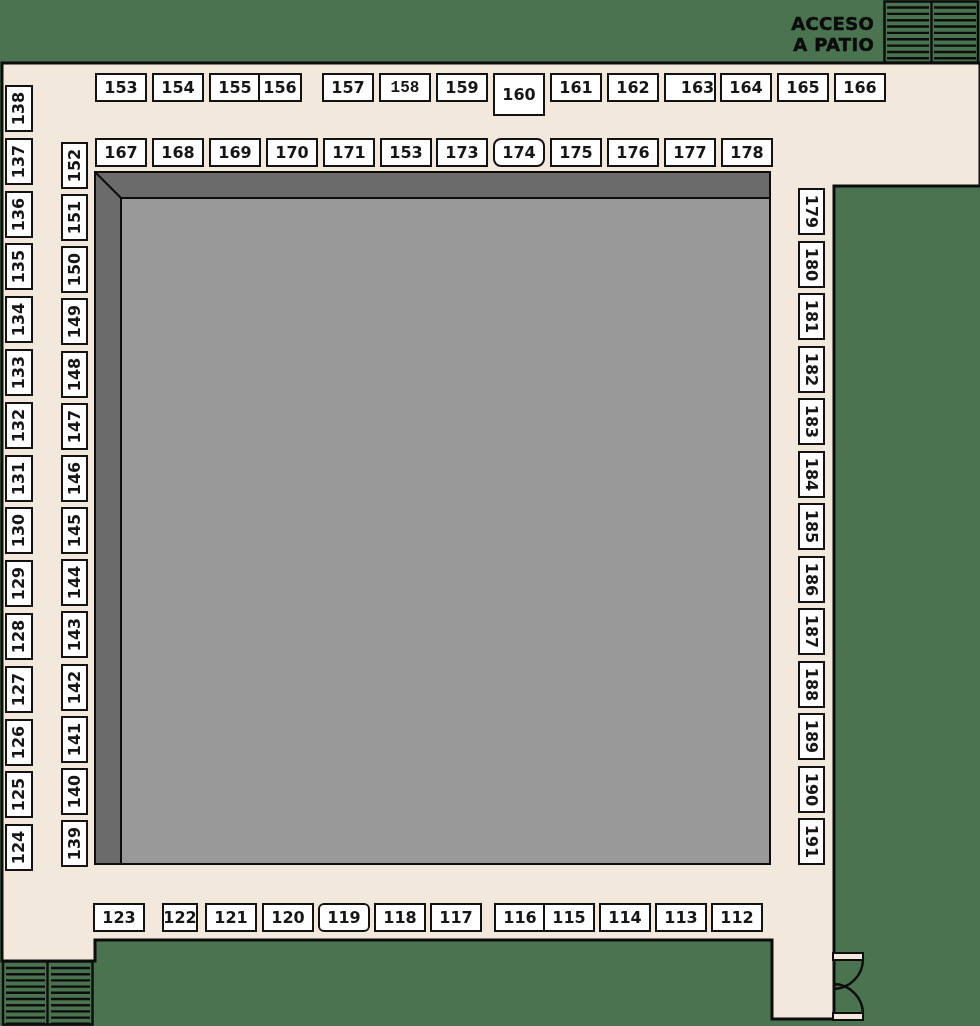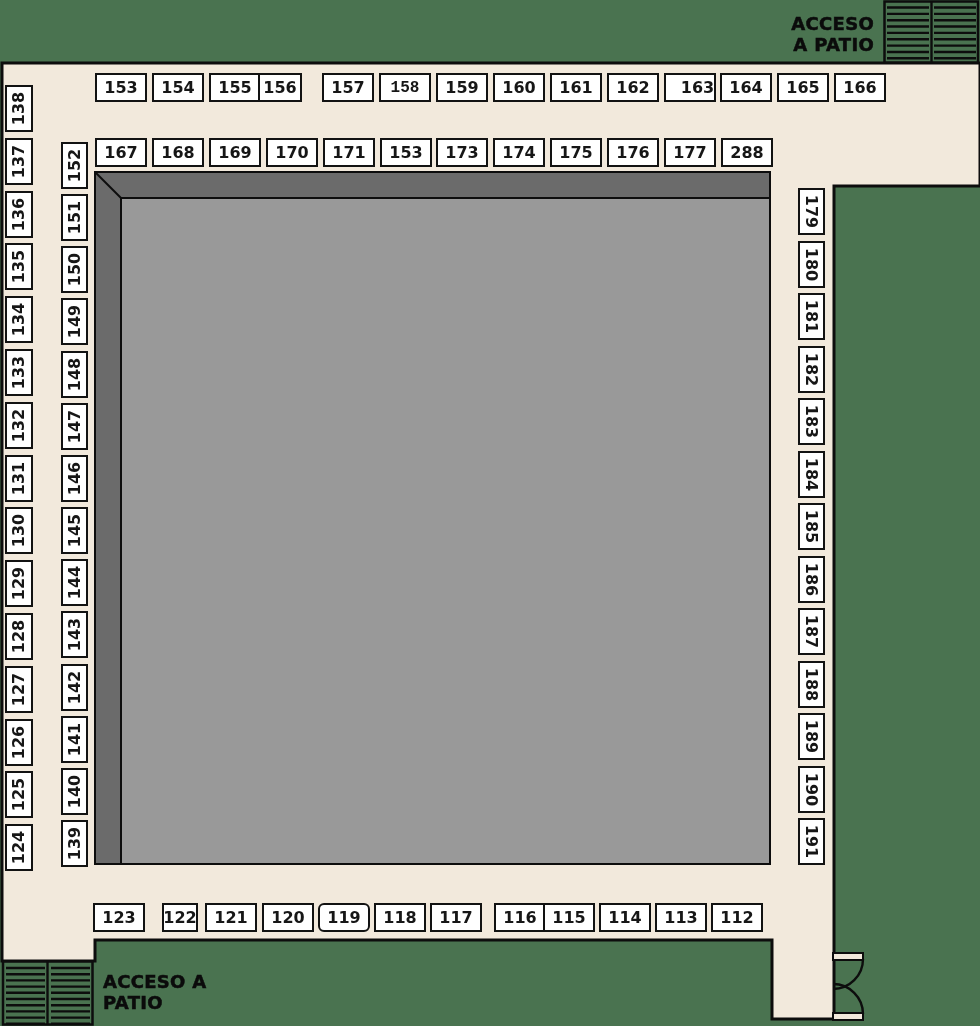--- a/index.html
+++ b/index.html
@@ -104,24 +104,20 @@
       <rect class="door-post" x="833" y="953" width="30" height="7"></rect>
       <rect class="door-post" x="833" y="1013" width="30" height="7"></rect>
     </g>
   </svg>
 
   <div class="access tr">
     <div>ACCESO</div>
     <div>A PATIO</div>
   </div>
 
-  <div class="access bl">
-    <div>ACCESO A</div>
-    <div>PATIO</div>
-  </div>
 
 <div class="booth h" style="left: 95px; top: 73px; width: 52px; height: 29px;">
       <span>153</span>
     </div>
     <div class="booth h" style="left: 152px; top: 73px; width: 52px; height: 29px;">
       <span>154</span>
     </div>
     <div class="booth h" style="left: 209px; top: 73px; width: 52px; height: 29px;">
       <span>155</span>
     </div>
@@ -130,21 +126,21 @@
     </div>
     <div class="booth h" style="left: 322px; top: 73px; width: 52px; height: 29px;">
       <span>157</span>
     </div>
     <div class="booth h" style="left: 379px; top: 73px; width: 52px; height: 29px; font-family: Liberation Mono, monospace;">
       <span>158</span>
     </div>
     <div class="booth h" style="left: 436px; top: 73px; width: 52px; height: 29px;">
       <span>159</span>
     </div>
-    <div class="booth h" style="left: 493px; top: 73px; width: 52px; height: 29px;">
+    <div class="booth h" style="left: 493px; top: 73px; width: 52px; height: 43px;">
       <span>160</span>
     </div>
     <div class="booth h" style="left: 550px; top: 73px; width: 52px; height: 29px;">
       <span>161</span>
     </div>
     <div class="booth h" style="left: 607px; top: 73px; width: 52px; height: 29px; justify-content: center;">
       <span>162</span>
     </div>
     <div class="booth h" style="left: 664px; top: 73px; width: 52px; height: 29px; padding-left: 15px;">
       <span>163</span>
@@ -172,34 +168,34 @@
     </div>
     <div class="booth h" style="left: 323px; top: 138px; width: 52px; height: 29px;">
       <span>171</span>
     </div>
     <div class="booth h" style="left: 380px; top: 138px; width: 52px; height: 29px;">
       <span>153</span>
     </div>
     <div class="booth h" style="left: 436px; top: 138px; width: 52px; height: 29px;">
       <span>173</span>
     </div>
-    <div class="booth h" style="left: 493px; top: 138px; width: 52px; height: 29px;">
+    <div class="booth h" style="left: 493px; top: 138px; width: 52px; height: 29px; border-radius: 8px;">
       <span>174</span>
     </div>
     <div class="booth h" style="left: 550px; top: 138px; width: 52px; height: 29px;">
       <span>175</span>
     </div>
     <div class="booth h" style="left: 607px; top: 138px; width: 52px; height: 29px;">
       <span>176</span>
     </div>
     <div class="booth h" style="left: 664px; top: 138px; width: 52px; height: 29px;">
       <span>177</span>
     </div>
     <div class="booth h" style="left: 721px; top: 138px; width: 52px; height: 29px;">
-      <span>288</span>
+      <span>178</span>
     </div>
     <div class="booth h" style="left: 93px; top: 903px; width: 52px; height: 29px;">
       <span>123</span>
     </div>
     <div class="booth h" style="left: 162px; top: 903px; width: 36px; height: 29px; align-items: center;">
       <span>122</span>
     </div>
     <div class="booth h" style="left: 205px; top: 903px; width: 52px; height: 29px;">
       <span>121</span>
     </div>

